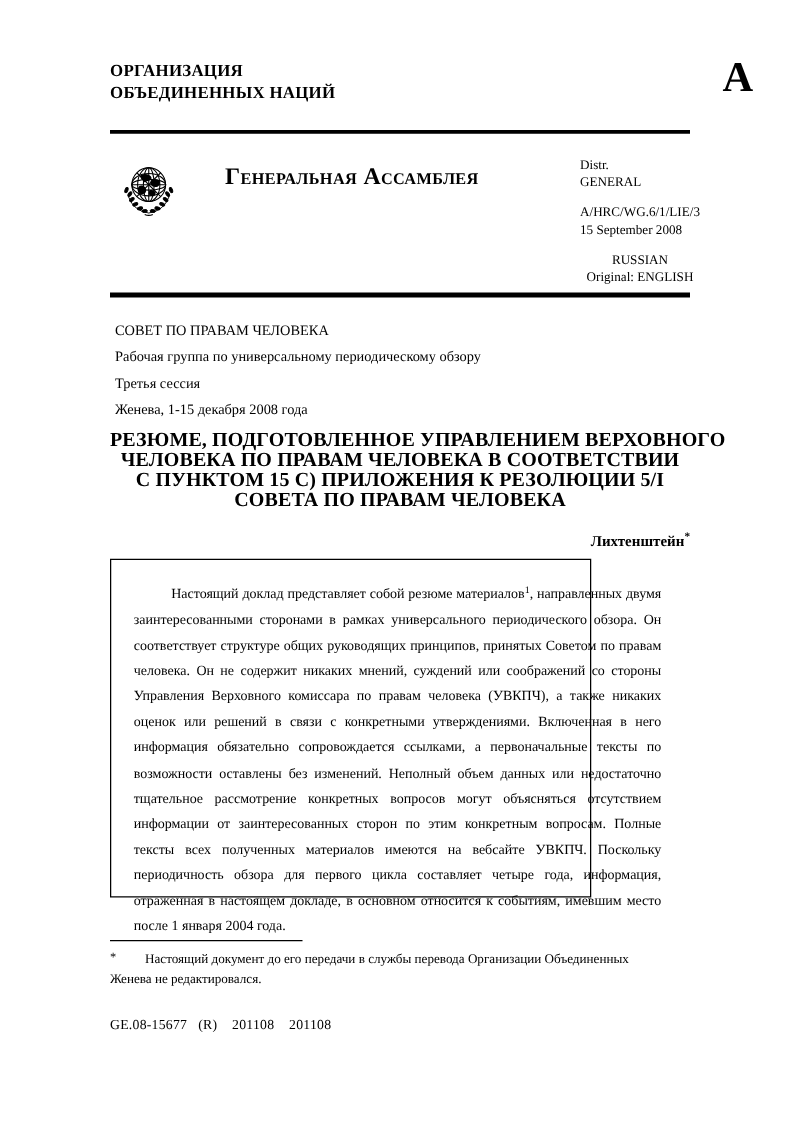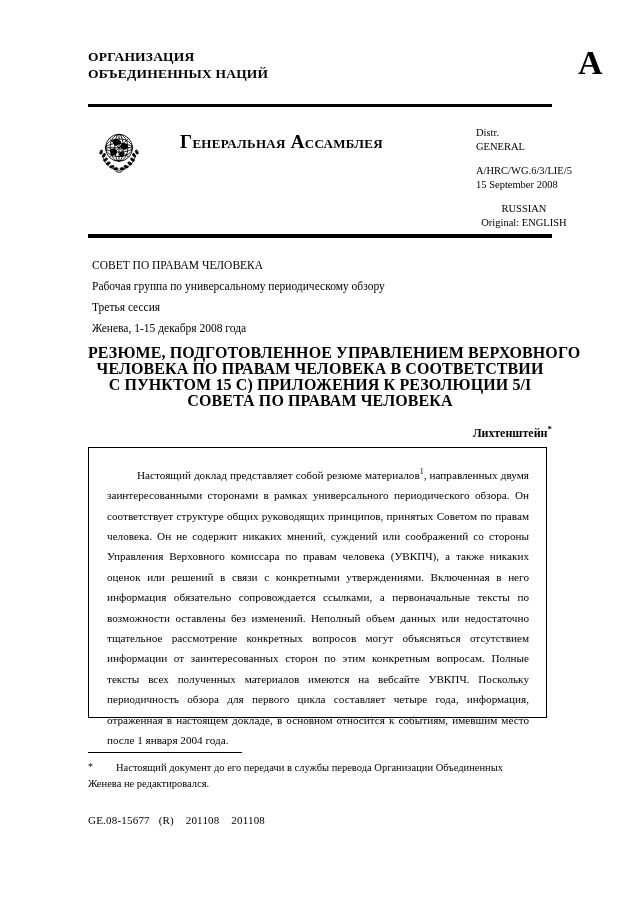--- a/index.html
+++ b/index.html
@@ -88,21 +88,20 @@
   }
 
   
   .distr-block {
     position: absolute;
     left: 464px;
     top: 126px;
     font-family: "Liberation Serif", "DejaVu Serif", serif;
     font-size: 10.5px;
     line-height: 13.5px;
-    margin-left: 12px;
   }
   .distr-block .grp { margin-bottom: 11px; }
   .distr-block .grp:last-child { margin-bottom: 0; text-align: center; }
   .distr-block div { white-space: nowrap; }
 
   
   .council-block {
     position: absolute;
     left: 92px;
     top: 255px;
@@ -137,21 +136,21 @@
   .country-name sup {
     font-size: 9px;
     vertical-align: super;
   }
 
   
   .summary-box {
     position: absolute;
     left: 88px;
     top: 447px;
-    width: 459px;
+    width: 385px;
     height: 271px;
     border: 1px solid #000;
     box-sizing: border-box;
   }
   .summary-text {
     position: absolute;
     left: 18px;
     top: 14px;
     width: 422px;
     font-size: 11.2px;
@@ -271,21 +270,21 @@
   </div>
 
   <div class="assembly-title">Генеральная Ассамблея</div>
 
   <div class="distr-block">
     <div class="grp">
       <div>Distr.</div>
       <div>GENERAL</div>
     </div>
     <div class="grp">
-      <div>A/HRC/WG.6/3/LIE/5</div>
+      <div>A/HRC/WG.6/1/LIE/3</div>
       <div>15 September 2008</div>
     </div>
     <div class="grp">
       <div>RUSSIAN</div>
       <div>Original:  ENGLISH</div>
     </div>
   </div>
 
   <div class="rule-thick-bottom"></div>
 

